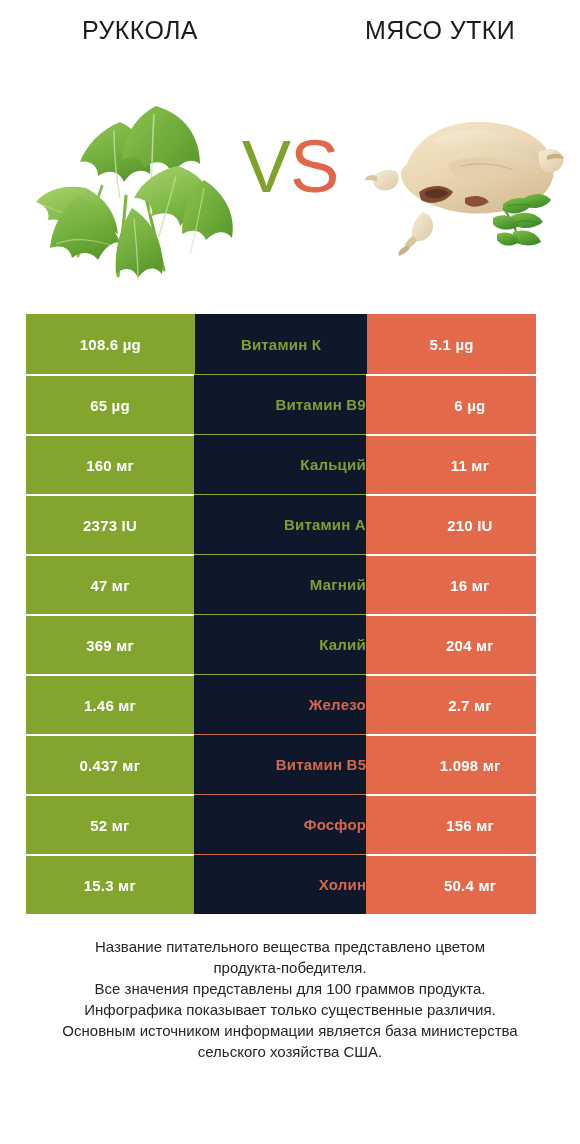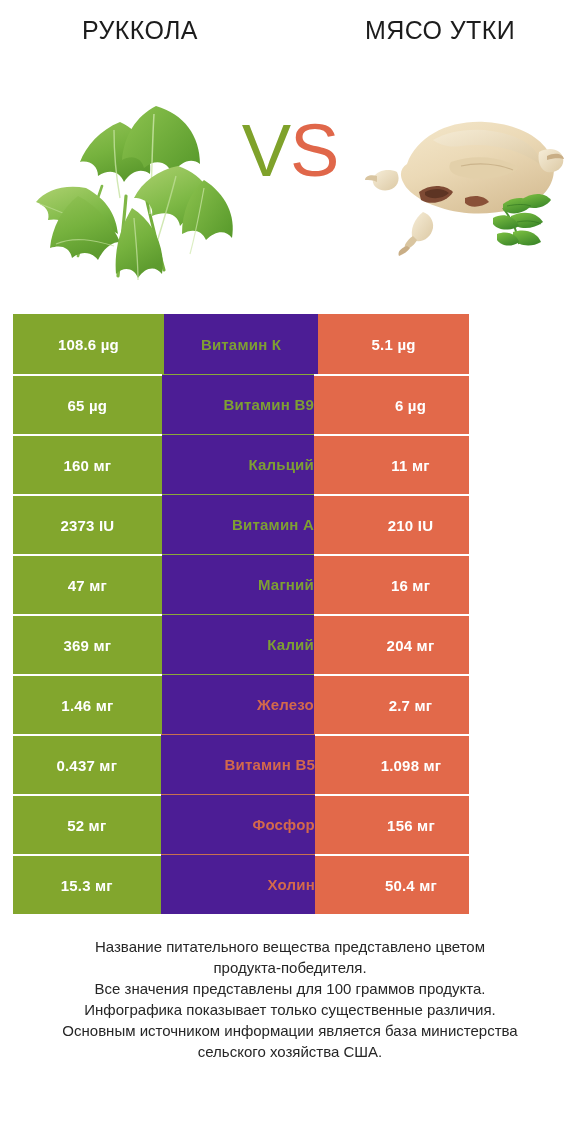--- a/index.html
+++ b/index.html
@@ -20,34 +20,34 @@
   }
   .title.left  { left: 10px;  width: 260px; }
   .title.right { right: 10px; width: 260px; }
 
   
   .hero { position: absolute; top: 78px; left: 0; width: 580px; height: 215px; }
 
   .leaf-wrap { position: absolute; left: 28px; top: 10px; width: 210px; height: 195px; }
   .duck-wrap { position: absolute; right: 14px; top: 22px; width: 205px; height: 170px; }
 
-  .vs { position: absolute; left: 0; right: 0; top: 36px; text-align: center;
+  .vs { position: absolute; left: 0; right: 0; top: 52px; text-align: center;
         font-size: 74px; font-weight: 400; line-height: 1; letter-spacing: -1px; }
   .vs .v { color: #7FA22B; }
   .vs .s { color: #E0674A; }
 
   
-  .table { position: absolute; left: 13px; top: 314px; width: 456px; }
+  .table { position: absolute; left: 26px; top: 314px; width: 510px; }
   .row { display: flex; height: 60px; }
   .cell {
     display: flex; align-items: center; justify-content: center;
     font-size: 15px; font-weight: 700; letter-spacing: .2px; white-space: nowrap;
   }
   .c-left  { width: 178px; background: #82A62D; color: #ffffff; }
-  .c-mid   { width: 182px; background: #4c1d95; }
+  .c-mid   { width: 182px; background: #0f172a; }
   .c-right { width: 178px; background: #E2694A; color: #ffffff; }
 
   .row + .row .c-mid { border-top: 1px solid #8AA93A; justify-content: flex-end; }
   .row.orange + .row .c-mid,
   .row.orange .c-mid.first-sep { border-top-color: #C8714F; padding-left: 21px; }
   .row + .row.orange .c-mid { border-top: 1px solid #8AA93A; }
   .row.orange + .row.orange .c-mid { border-top: 1px solid #C8714F; }
 
   .row + .row .c-left  { border-top: 2px solid #ffffff; }
   .row + .row .c-right { border-top: 2px solid #ffffff; padding-left: 38px; }

